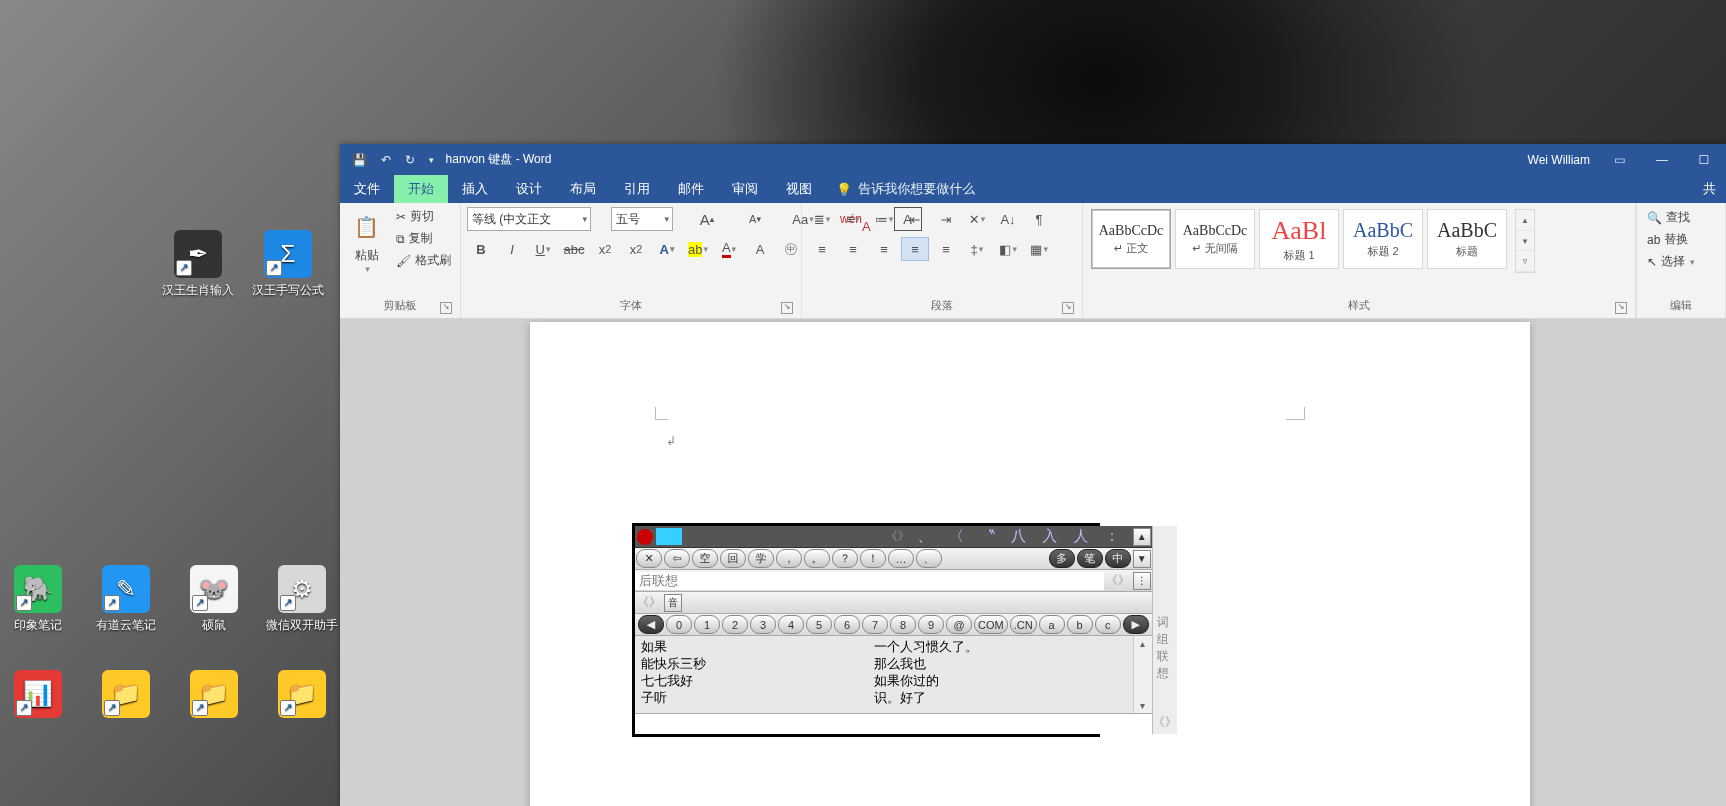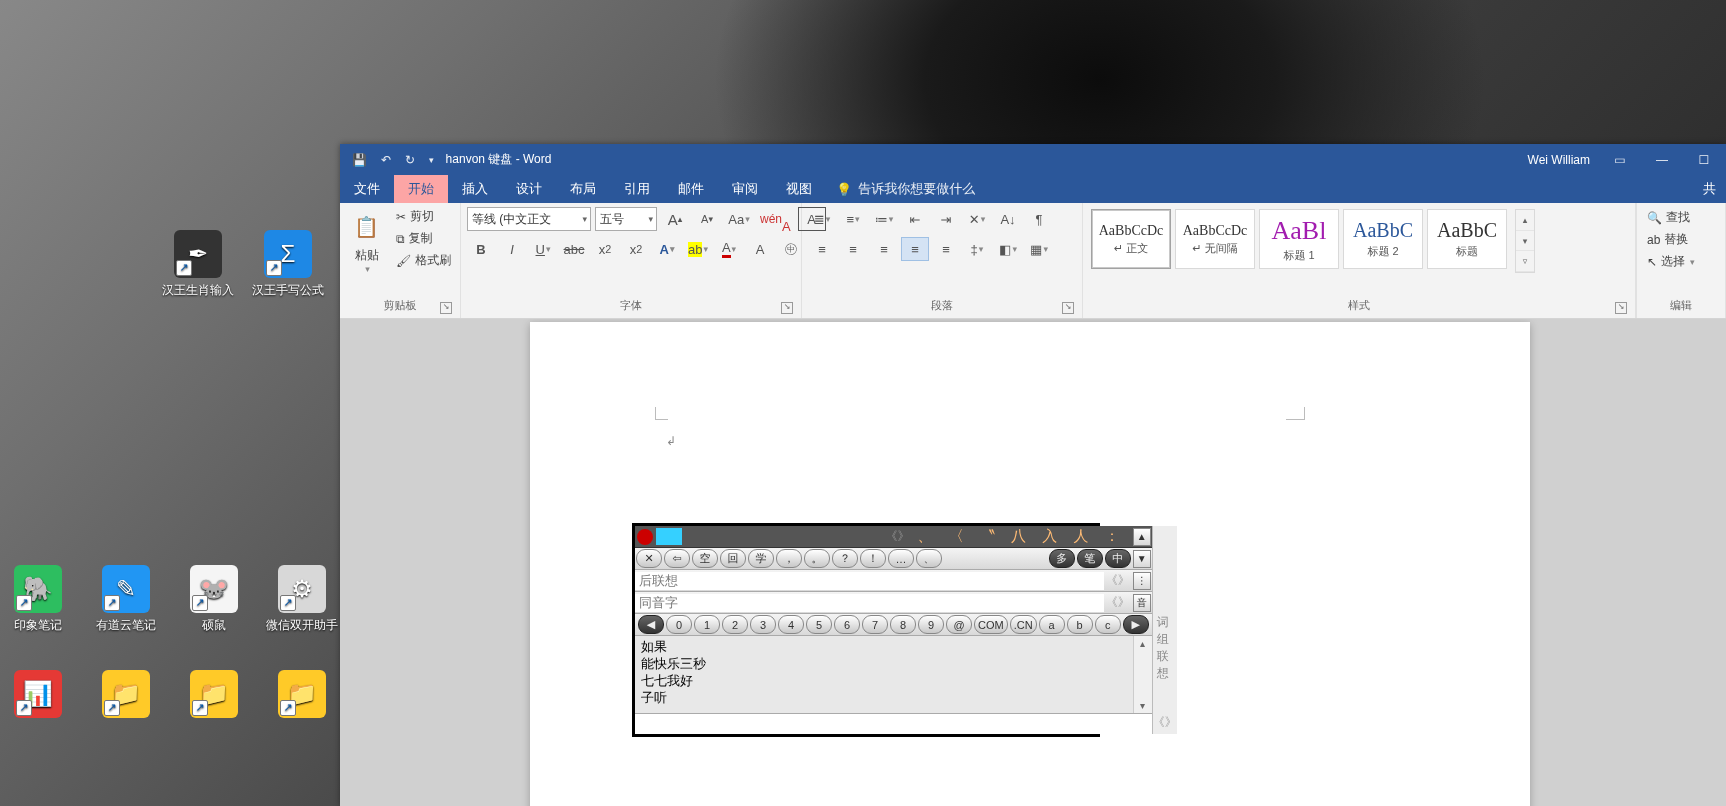--- a/index.html
+++ b/index.html
@@ -13,21 +13,21 @@
 
 .word{position:absolute;left:340px;top:144px;right:0;bottom:0;background:#f3f3f3;display:flex;flex-direction:column;box-shadow:0 0 6px rgba(0,0,0,.4)}
 .titlebar{height:31px;background:#2b579a;color:#fff;display:flex;align-items:center;font-size:12px}
 .qat{display:flex;align-items:center;gap:14px;padding:0 12px}
 .qat span{opacity:.9}
 .titlecenter{flex:1;text-align:left}
 .titler{display:flex;align-items:center;gap:18px;padding:0 10px}
 .titler .wb{width:24px;height:24px;display:flex;align-items:center;justify-content:center;opacity:.9}
 .tabs{height:28px;background:#2b579a;color:#fff;display:flex;align-items:stretch;font-size:13px}
 .tabs .tab{padding:0 14px;display:flex;align-items:center;cursor:default}
-.tabs .tab.active{background:#fca5a5;color:#2b579a}
+.tabs .tab.active{background:#86efac;color:#2b579a}
 .tabs .tell{display:flex;align-items:center;gap:6px;padding:0 10px;opacity:.9}
 .ribbon{height:115px;background:#f3f3f3;border-bottom:1px solid #d4d4d4;display:flex}
 .group{border-right:1px solid #e1e1e1;padding:4px 6px 2px;display:flex;flex-direction:column}
 .group .body{flex:1;display:flex;align-items:flex-start;gap:6px}
 .group .label{height:18px;text-align:center;font-size:11px;color:#666;position:relative}
 .group .launcher{position:absolute;right:2px;bottom:2px;width:10px;height:10px;border:1px solid #999;font-size:8px;line-height:8px;color:#666}
 .btncol{display:flex;flex-direction:column;gap:3px;font-size:12px;color:#444}
 .btncol div{display:flex;align-items:center;gap:4px;padding:1px 2px}
 .bigbtn{width:42px;text-align:center;font-size:12px;color:#444}
 .bigbtn .ic{width:36px;height:36px;margin:2px auto;border:1px solid #d4a a;display:flex;align-items:center;justify-content:center;font-size:20px}
@@ -175,21 +175,21 @@
               <span>🖌</span>
               <span>格式刷</span>
             </div>
         </div>
       </div>
       <div class="label"><span>剪贴板</span><span class="launcher">↘</span></div>
     </div>
 
     <div class="group" style="width:328px">
       <div class="body" style="flex-direction:column;gap:6px;width:100%">
-        <div style="display:flex;gap:4px;align-items:center">
+        <div style="display:flex;gap:20px;align-items:center">
           <span class="sel" style="width:104px">等线 (中文正文</span>
           <span class="sel" style="width:42px">五号</span>
           <span class="ribbtn" style="font-size:15px">A<span style="font-size:9px">▴</span></span>
           <span class="ribbtn" style="font-size:11px">A<span style="font-size:9px">▾</span></span>
           <span class="ribbtn">Aa<span class="dd">▾</span></span>
           <span class="ribbtn" style="color:#c33"><span style="font-size:12px">wén</span><br>A</span>
           <span class="ribbtn" style="border:1px solid #555">A</span>
         </div>
         <div style="display:flex;gap:3px;align-items:center">
           <span class="ribbtn">
@@ -254,21 +254,21 @@
         <div class="stylesrow" id="stylesrow">
             <div class="stylebox sel1">
               <div class="prev" style="font-size:14px;color:#333">AaBbCcDc</div>
               <div class="nm">↵ 正文</div>
             </div>
             <div class="stylebox">
               <div class="prev" style="font-size:14px;color:#333">AaBbCcDc</div>
               <div class="nm">↵ 无间隔</div>
             </div>
             <div class="stylebox">
-              <div class="prev" style="font-size:26px;color:#a21caf">AaBl</div>
+              <div class="prev" style="font-size:26px;color:#ef4444">AaBl</div>
               <div class="nm">标题 1</div>
             </div>
             <div class="stylebox">
               <div class="prev" style="font-size:20px;color:#2b579a">AaBbC</div>
               <div class="nm">标题 2</div>
             </div>
             <div class="stylebox">
               <div class="prev" style="font-size:20px;color:#333">AaBbC</div>
               <div class="nm">标题</div>
             </div>
@@ -314,21 +314,21 @@
 </div>
 
 <div class="ime">
   <div class="side"></div>
   <div class="main">
     <div class="row dark">
       <span style="width:16px;height:16px;border-radius:8px;background:#c00;margin:2px;display:inline-block"></span>
       <span style="width:26px;height:17px;background:#35d0ff;margin:1px"></span>
       <span style="flex:1"></span>
       <span class="pg">《》</span>
-      <span id="topchars" style="color:#fdba74;font-size:15px;letter-spacing:6px;padding:0 6px">、 〈 〝 八 入 人 ：</span>
+      <span id="topchars" style="color:#c4b5fd;font-size:15px;letter-spacing:6px;padding:0 6px">、 〈 〝 八 入 人 ：</span>
       <span class="sq">▲</span>
     </div>
     <div class="row" id="row2">
         <span class="chip">✕</span>
         <span class="chip">⇦</span>
         <span class="chip">空</span>
         <span class="chip">回</span>
         <span class="chip">学</span>
         <span class="chip">，</span>
         <span class="chip">。</span>
@@ -341,21 +341,20 @@
         <span class="chip dark">笔</span>
         <span class="chip dark">中</span>
         <span class="sq">▼</span>
       </div>
     <div class="row">
       <div class="cand">后联想</div>
       <span class="pg">《》</span>
       <span class="sq">⋮</span>
     </div>
     <div class="row">
-      <div class="cand">同音字</div>
       <span class="pg">《》</span>
       <span class="sq">音</span>
     </div>
     <div class="row" id="digits" style="padding:0 2px">
         <span class="chip dark">◀</span>
         <span class="chip">0</span>
         <span class="chip">1</span>
         <span class="chip">2</span>
         <span class="chip">3</span>
         <span class="chip">4</span>
@@ -367,21 +366,21 @@
         <span class="chip">@</span>
         <span class="chip">COM</span>
         <span class="chip">.CN</span>
         <span class="chip">a</span>
         <span class="chip">b</span>
         <span class="chip">c</span>
         <span class="chip dark">▶</span>
       </div>
     <div class="predict">
       <div class="pl">
-        <div class="col" id="pleft"><div>如果</div><div>能快乐三秒</div><div>七七我好</div><div>子听</div></div>
+        <div class="col" id="pleft"><div>如果</div><div>能快乐三秒</div><div>七七我好</div><div>子听</div></div><div class="col" id="pright"><div>一个人习惯久了。</div><div>那么我也</div><div>如果你过的</div><div>识。好了</div></div>
       </div>
       <div class="scr">
           <span>▴</span>
           <span>▾</span>
         </div>
     </div>
     <div class="bottom"></div>
   </div>
   <div class="rightcol">
     <div class="hdr"></div>

